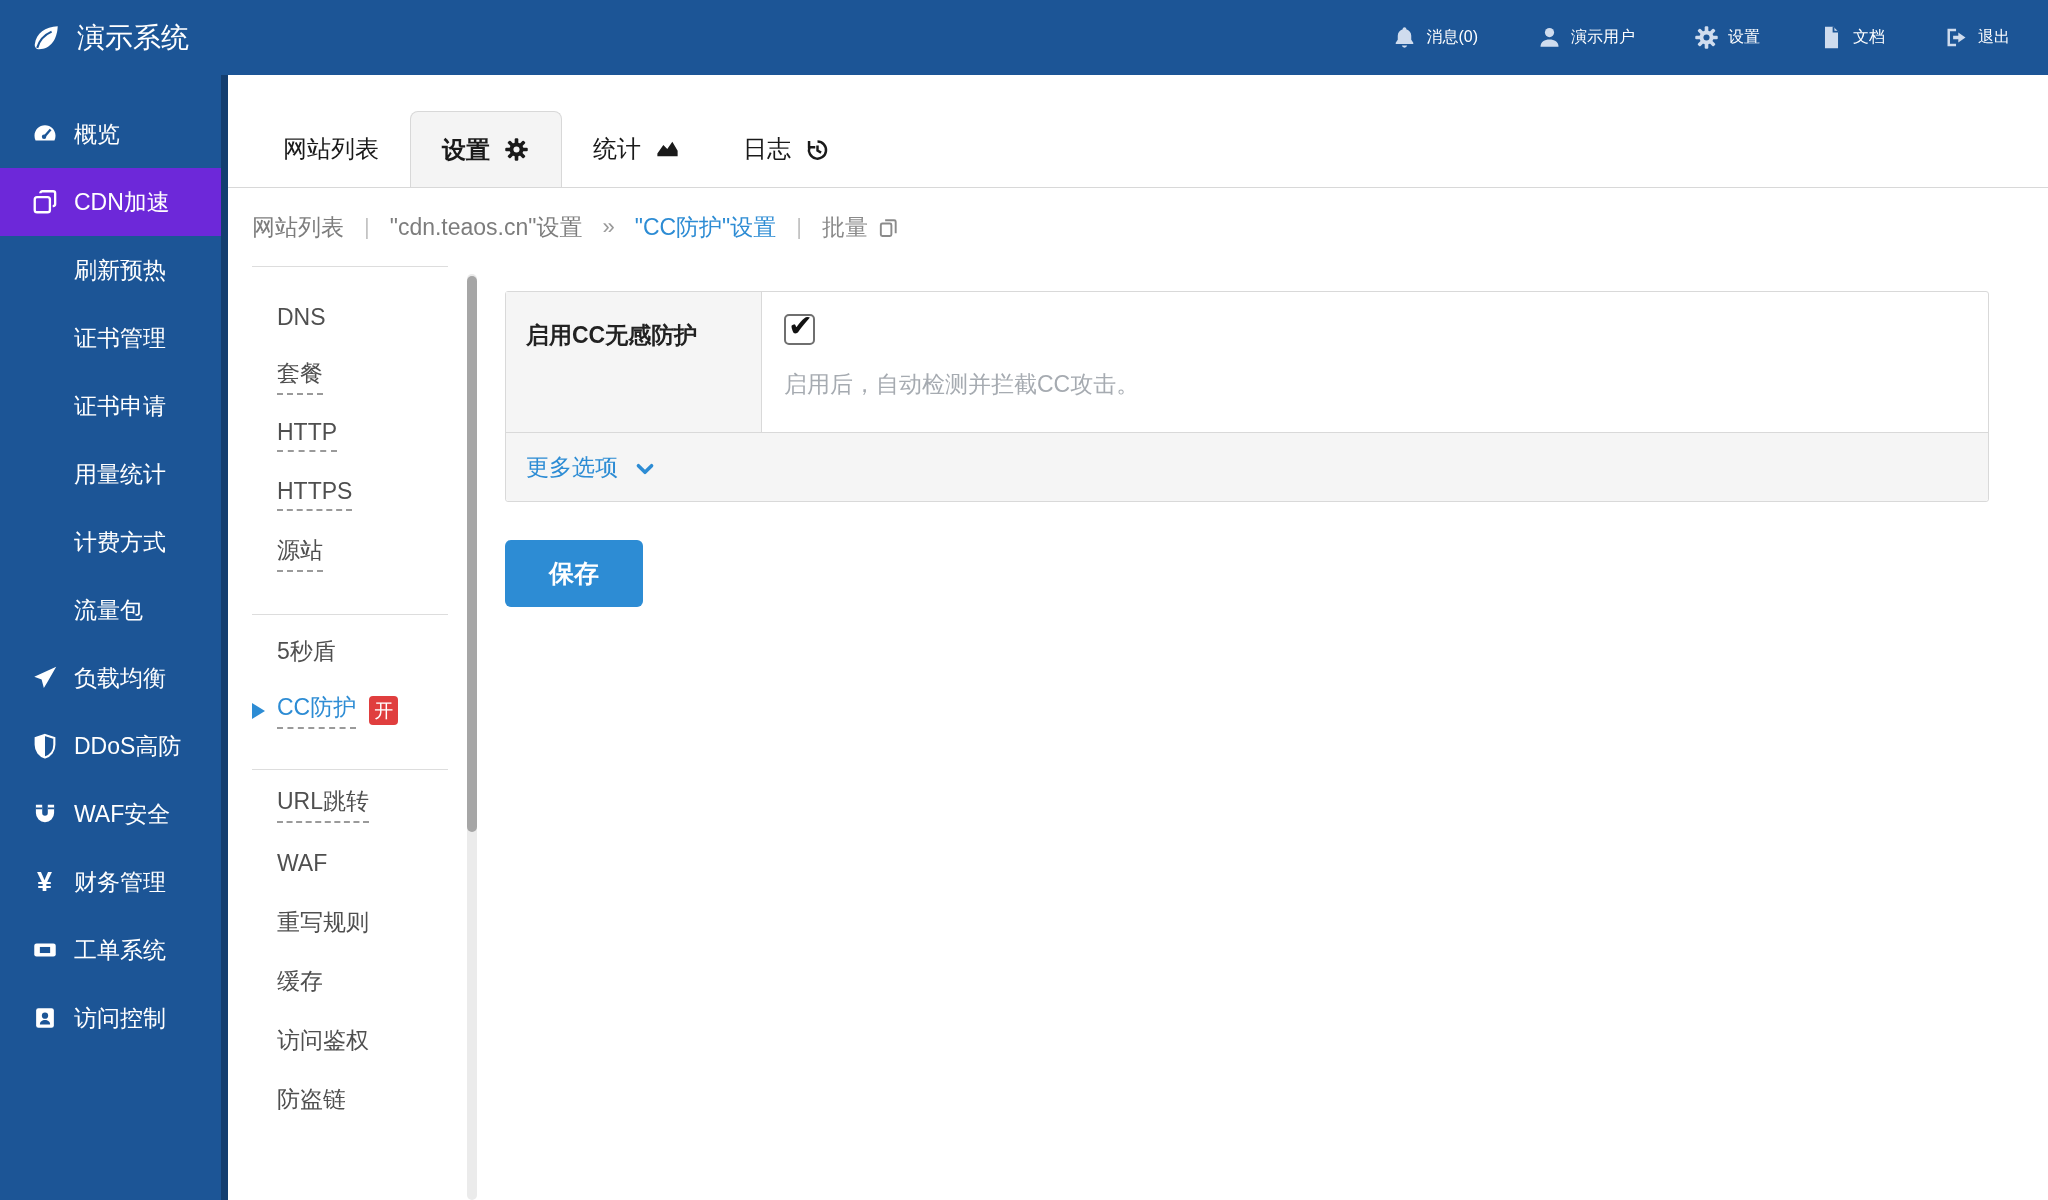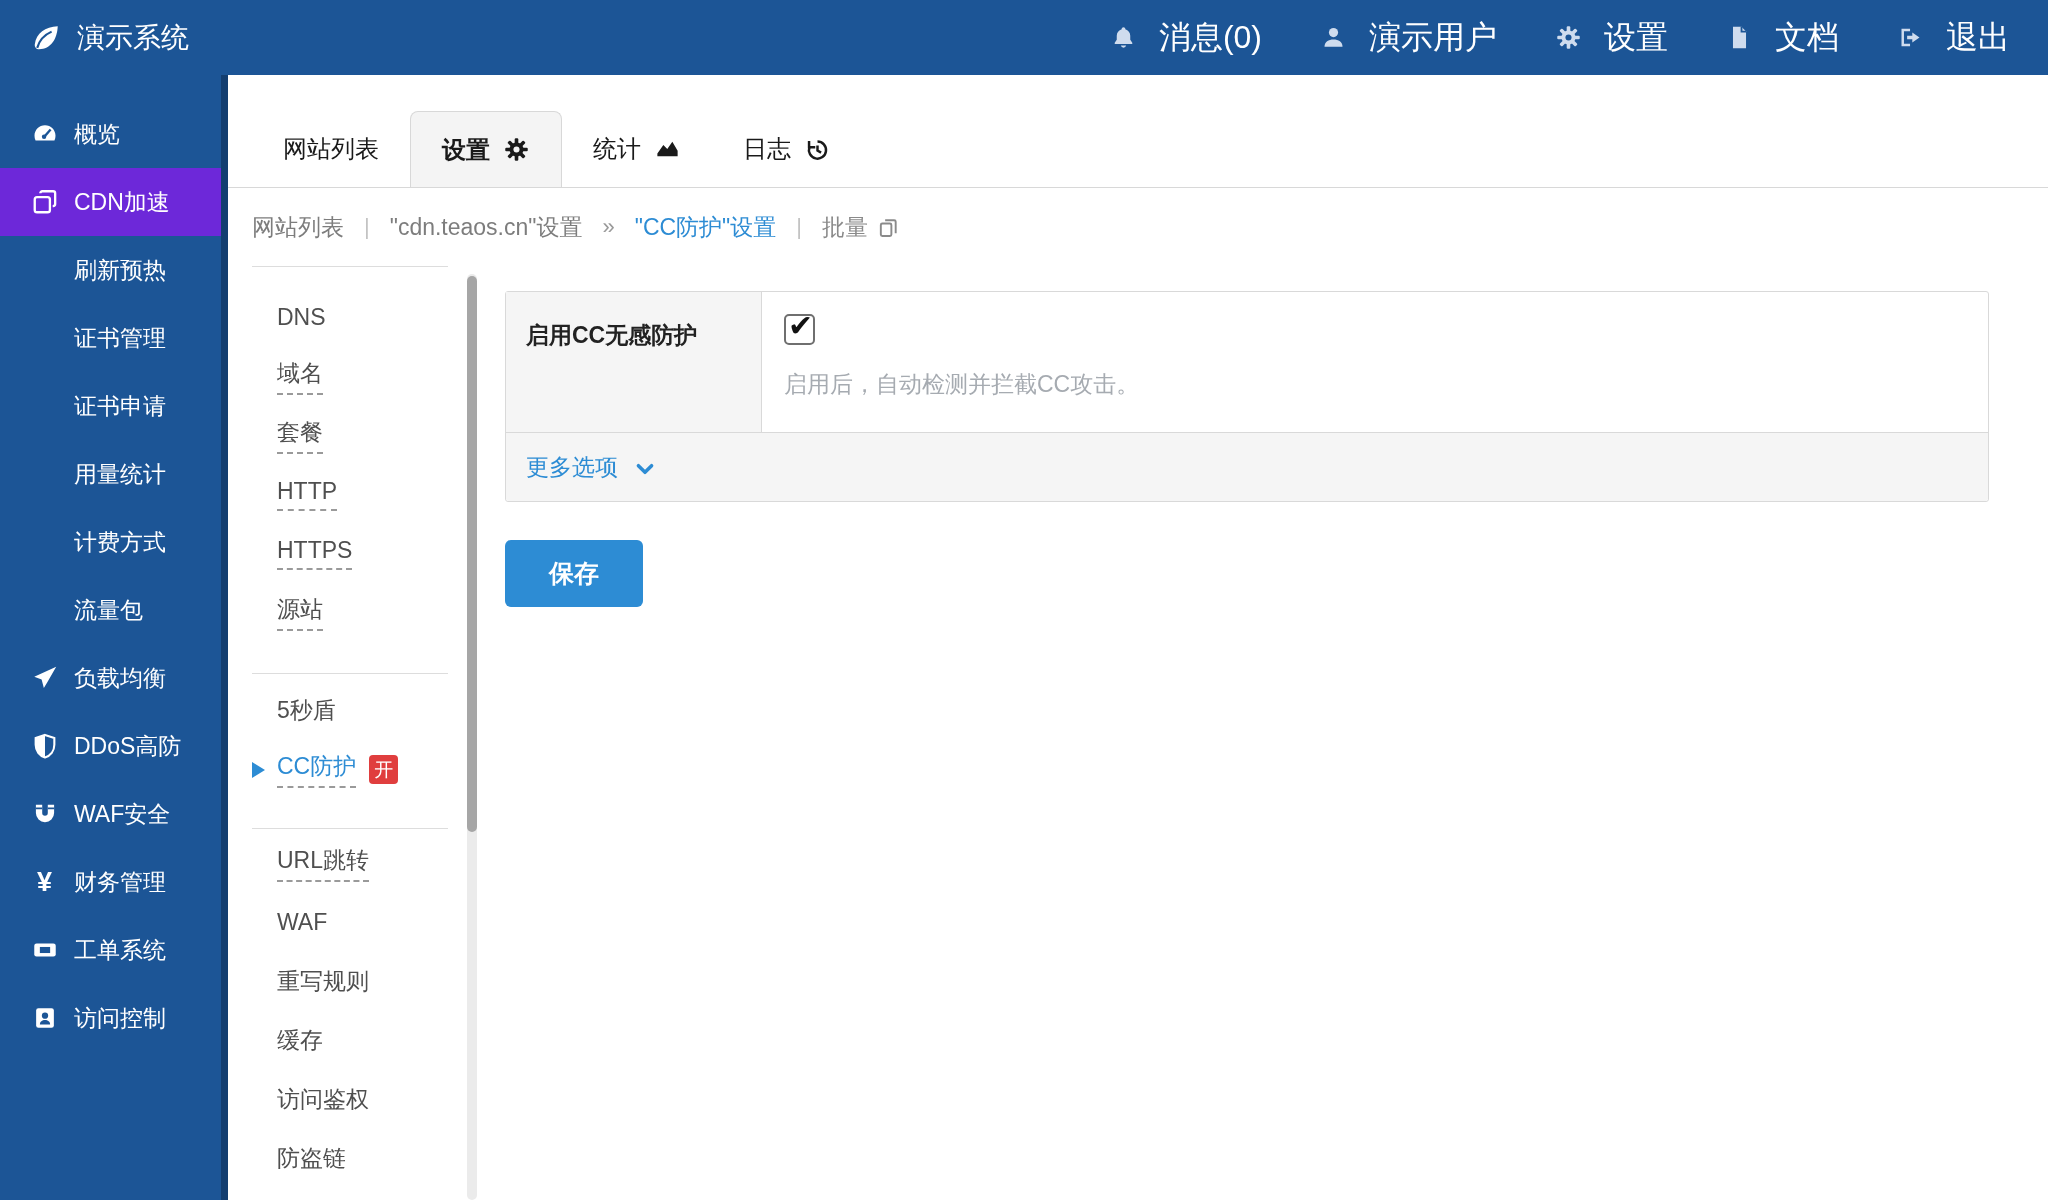--- a/index.html
+++ b/index.html
@@ -5,21 +5,21 @@
   * { box-sizing: border-box; }
   html, body { margin: 0; padding: 0; }
   body { width: 2048px; height: 1200px; font-family: "Liberation Sans", "DejaVu Sans", sans-serif; background: #fff; overflow: hidden; }
   .app { position: relative; width: 2048px; height: 1200px; overflow: hidden; }
 
   
   .topbar { position: absolute; top: 0; left: 0; right: 0; height: 75px; background: #1C5596; display: flex; justify-content: space-between; align-items: center; padding: 0 38px 0 30px; z-index: 5; }
   .logo { display: flex; align-items: center; gap: 15px; color: #fff; font-size: 28px; cursor: pointer; }
   .logo svg { width: 32px; height: 32px; }
   .topnav { display: flex; align-items: center; gap: 58px; }
-  .topnav .titem { display: flex; align-items: center; gap: 22px; color: #fff; font-size: 32px; cursor: pointer; }
+  .topnav .titem { display: flex; align-items: center; gap: 8px; color: #fff; font-size: 16px; cursor: pointer; }
   .topnav svg { width: 27px; height: 27px; }
 
   
   .sidebar { position: absolute; top: 75px; left: 0; bottom: 0; width: 228px; background: #1C5596; padding-top: 25px; }
   .sidebar::after { content: ""; position: absolute; top: 0; right: 0; width: 7px; height: 100%; background: #133E70; }
   .side-item { height: 68px; display: flex; align-items: center; padding-left: 28px; color: #fff; font-size: 23px; cursor: pointer; }
   .side-item .sicon { width: 33px; margin-right: 13px; display: flex; justify-content: center; align-items: center; }
   .side-item .sicon svg { width: 28px; height: 28px; }
   .side-item.sub { padding-left: 74px; }
   .side-item.active { background: #6d28d9; }
@@ -285,23 +285,20 @@
     </div>
 
     <div class="body">
 
       <nav class="subnav">
         <div class="nav-divider"></div>
         <div class="snav-item first">
             <span class="lbl">DNS</span>
           </div>
         <div class="snav-item">
-            <span class="lbl dashed">域名</span>
-          </div>
-        <div class="snav-item">
             <span class="lbl dashed">套餐</span>
           </div>
         <div class="snav-item">
             <span class="lbl dashed">HTTP</span>
           </div>
         <div class="snav-item">
             <span class="lbl dashed">HTTPS</span>
           </div>
         <div class="snav-item">
             <span class="lbl dashed">源站</span>

